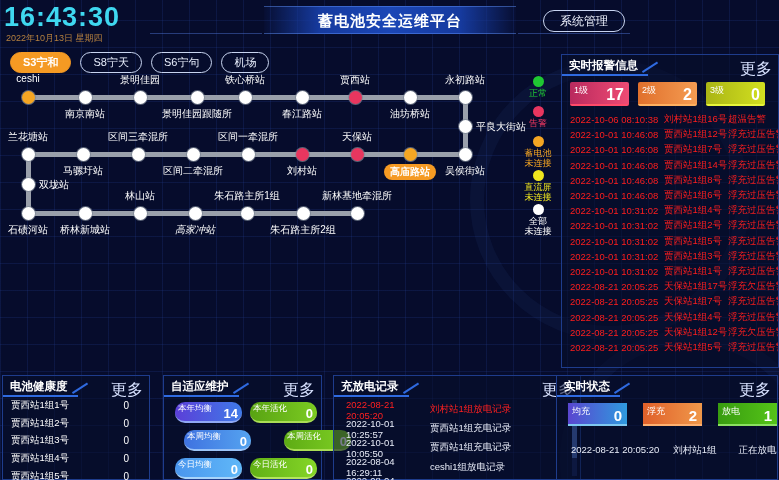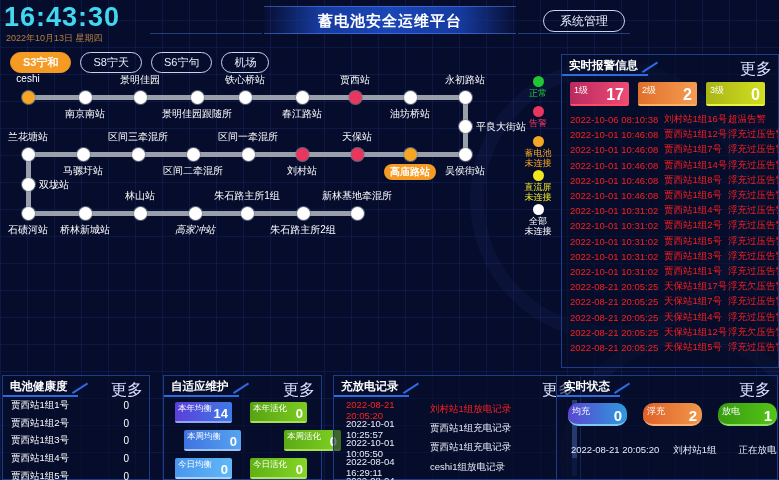--- a/index.html
+++ b/index.html
@@ -55,35 +55,35 @@
   .lv3 { background:linear-gradient(90deg,#aab515,#d2e020); border-color:#e8f53a; }
   #alarm-list { margin-top:2px; }
   .a-row { display:flex; height:15.2px; align-items:center; font-size:9.5px; color:#ff1e1e; cursor:pointer; }
   .a-time { width:102px; padding-left:8px; }
   .a-station { width:64px; }
   .a-type { flex:1; white-space:nowrap; overflow:hidden; }
   
   .h-row { display:flex; align-items:center; height:17.6px; font-size:9.5px; cursor:pointer; }
   .h-name { padding-left:8px; flex:1; }
   .h-value { margin-right:20px; font-size:10px; }
-  .m-card { position:absolute; width:57px; height:21px; border-radius:2px; border-bottom:2px solid; }
+  .m-card { position:absolute; width:67px; height:21px; border-radius:10px; border-bottom:2px solid; }
   .m-card .c-label { position:absolute; left:3px; top:1px; font-size:8.5px; }
   .m-card .c-value { position:absolute; right:4px; bottom:0; font-size:13px; font-weight:bold; }
   .blue1 { background:linear-gradient(90deg,#5b3fd8,#3f7ae8); border-color:#8fa8f5; }
   .blue2 { background:linear-gradient(90deg,#3f72e0,#55a4f0); border-color:#9cc4f8; }
   .blue3 { background:linear-gradient(90deg,#4a96ee,#60b8f8); border-color:#a8d4fa; }
   .green1 { background:linear-gradient(90deg,#58a312,#7ccb22); border-color:#aade55; }
   .green2 { background:linear-gradient(90deg,#5dab14,#80d125); border-color:#aade55;margin-left:34px; }
   .green3 { background:linear-gradient(90deg,#61b015,#85d628); border-color:#b4e460; }
   .r-row { display:flex; align-items:center; height:19.2px; font-size:9.5px; color:#e8ecf8; cursor:pointer; }
   .r-time { width:96px; padding-left:12px; }
   .r-row.hl { color:#ff2020; }
   .scrollbar { position:absolute; right:3px; top:24px; width:5px; height:76px; background:#15245a; }
   .scroll-thumb { position:absolute; top:0; left:0; width:5px; height:58px; background:#4a6fc0; cursor:grab; }
-  .s-card { position:absolute; width:59px; height:23px; border-radius:10px; border-bottom:2px solid; }
+  .s-card { position:absolute; width:59px; height:23px; border-radius:0; border-bottom:2px solid; }
   .s-card .c-label { position:absolute; left:4px; top:2px; font-size:9px; }
   .s-card .c-value { position:absolute; right:5px; bottom:0; font-size:15px; font-weight:bold; }
   .indigo { background:linear-gradient(90deg,#5a46d0,#2f9ade); border-color:#7ec8f0; }
   .orange { background:linear-gradient(90deg,#e0602a,#f0984a); border-color:#ffb070; }
   .green  { background:linear-gradient(90deg,#389c10,#55c418); border-color:#8ae060; }
   .st-row { position:absolute; left:0; top:68px; width:100%; display:flex; font-size:9.5px; color:#e8ecf8; }
   .st-row span:nth-child(1){ margin-left:14px; }
   .st-row span:nth-child(2){ margin-left:14px; }
   .st-row span:nth-child(3){ margin-left:22px; }
 </style>

